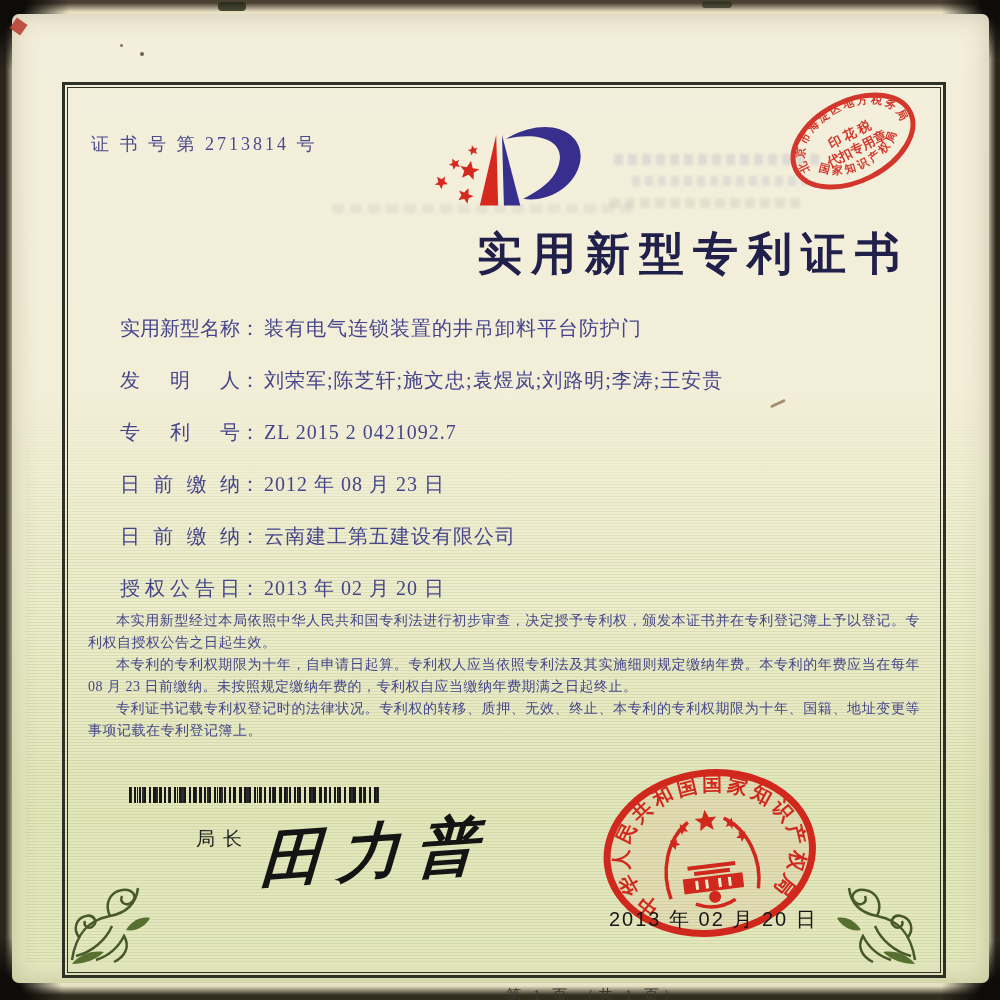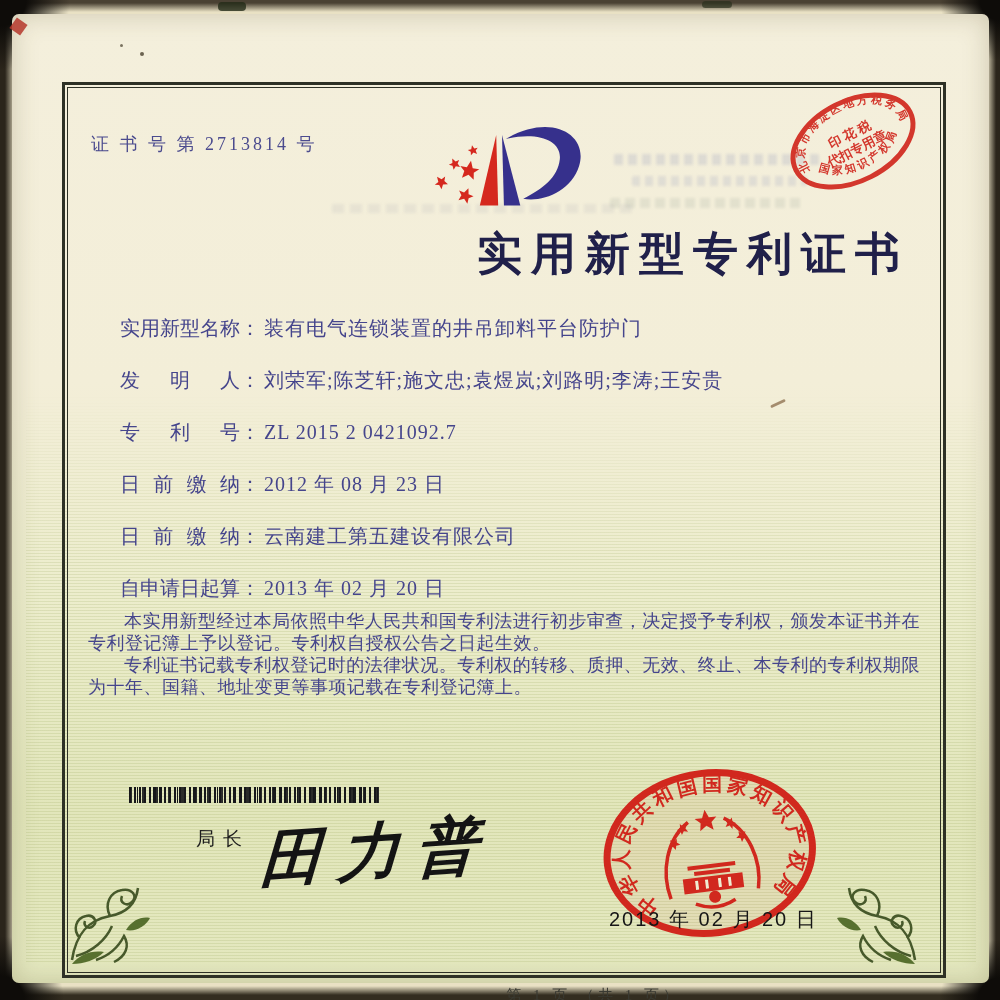--- a/index.html
+++ b/index.html
@@ -52,21 +52,21 @@
     position:absolute;left:60px;right:80px;top:210px;text-align:right;
     font-size:45px;font-weight:700;letter-spacing:9px;color:#20204a;
   }
   .fields{position:absolute;left:108px;top:303px;color:#45458c;font-size:20px;}
   .frow{margin-bottom:29px;white-space:nowrap;line-height:23px;}
   .lbl{display:inline-block;width:120px;text-align:justify;text-align-last:justify;vertical-align:bottom;}
   .colon{display:inline-block;}
   .val{display:inline-block;margin-left:4px;letter-spacing:1px;}
   .body-text{
     position:absolute;left:76px;top:596px;width:832px;
-    font-size:18px;line-height:22px;letter-spacing:.5px;color:#45458c;
+    font-size:14px;line-height:22px;letter-spacing:.5px;color:#45458c;
     text-align:justify;
   }
   .body-text p{margin:0;text-indent:2em;}
   
   .barcode{
     position:absolute;left:117px;top:773px;width:250px;height:16px;
     background:
       repeating-linear-gradient(90deg,#17171a 0 2px, rgba(0,0,0,0) 2px 5px),
       repeating-linear-gradient(90deg,#17171a 0 1px, rgba(0,0,0,0) 1px 8px),
       repeating-linear-gradient(90deg, rgba(23,23,26,.9) 0 3px, rgba(0,0,0,0) 3px 13px);
@@ -153,26 +153,27 @@
       <div class="frow">
         <span class="lbl">专利号</span><span class="colon">：</span><span class="val">ZL 2015 2 0421092.7</span>
       </div>
       <div class="frow">
         <span class="lbl">日前缴纳</span><span class="colon">：</span><span class="val">2012 年 08 月 23 日</span>
       </div>
       <div class="frow">
         <span class="lbl">日前缴纳</span><span class="colon">：</span><span class="val">云南建工第五建设有限公司</span>
       </div>
       <div class="frow">
-        <span class="lbl">自申请日起算</span><span class="colon">：</span><span class="val">2013 年 02 月 20 日</span>
+        <span class="lbl">授权公告日</span><span class="colon">：</span><span class="val">2013 年 02 月 20 日</span>
       </div>
     </div>
 
     <div class="body-text">
       <p>本实用新型经过本局依照中华人民共和国专利法进行初步审查，决定授予专利权，颁发本证书并在专利登记簿上予以登记。专利权自授权公告之日起生效。</p>
+      <p>本专利的专利权期限为十年，自申请日起算。专利权人应当依照专利法及其实施细则规定缴纳年费。本专利的年费应当在每年 08 月 23 日前缴纳。未按照规定缴纳年费的，专利权自应当缴纳年费期满之日起终止。</p>
       <p>专利证书记载专利权登记时的法律状况。专利权的转移、质押、无效、终止、本专利的专利权期限为十年、国籍、地址变更等事项记载在专利登记簿上。</p>
     </div>
 
     <div class="barcode"></div>
 
     <div class="director">局长</div>
     <div class="signature">田力普</div>
 
     <svg class="seal" viewBox="0 0 224 182">
       <ellipse cx="112" cy="89" rx="103" ry="80" fill="rgba(209,40,30,0.05)" stroke="#d1281e" stroke-width="7"></ellipse>

